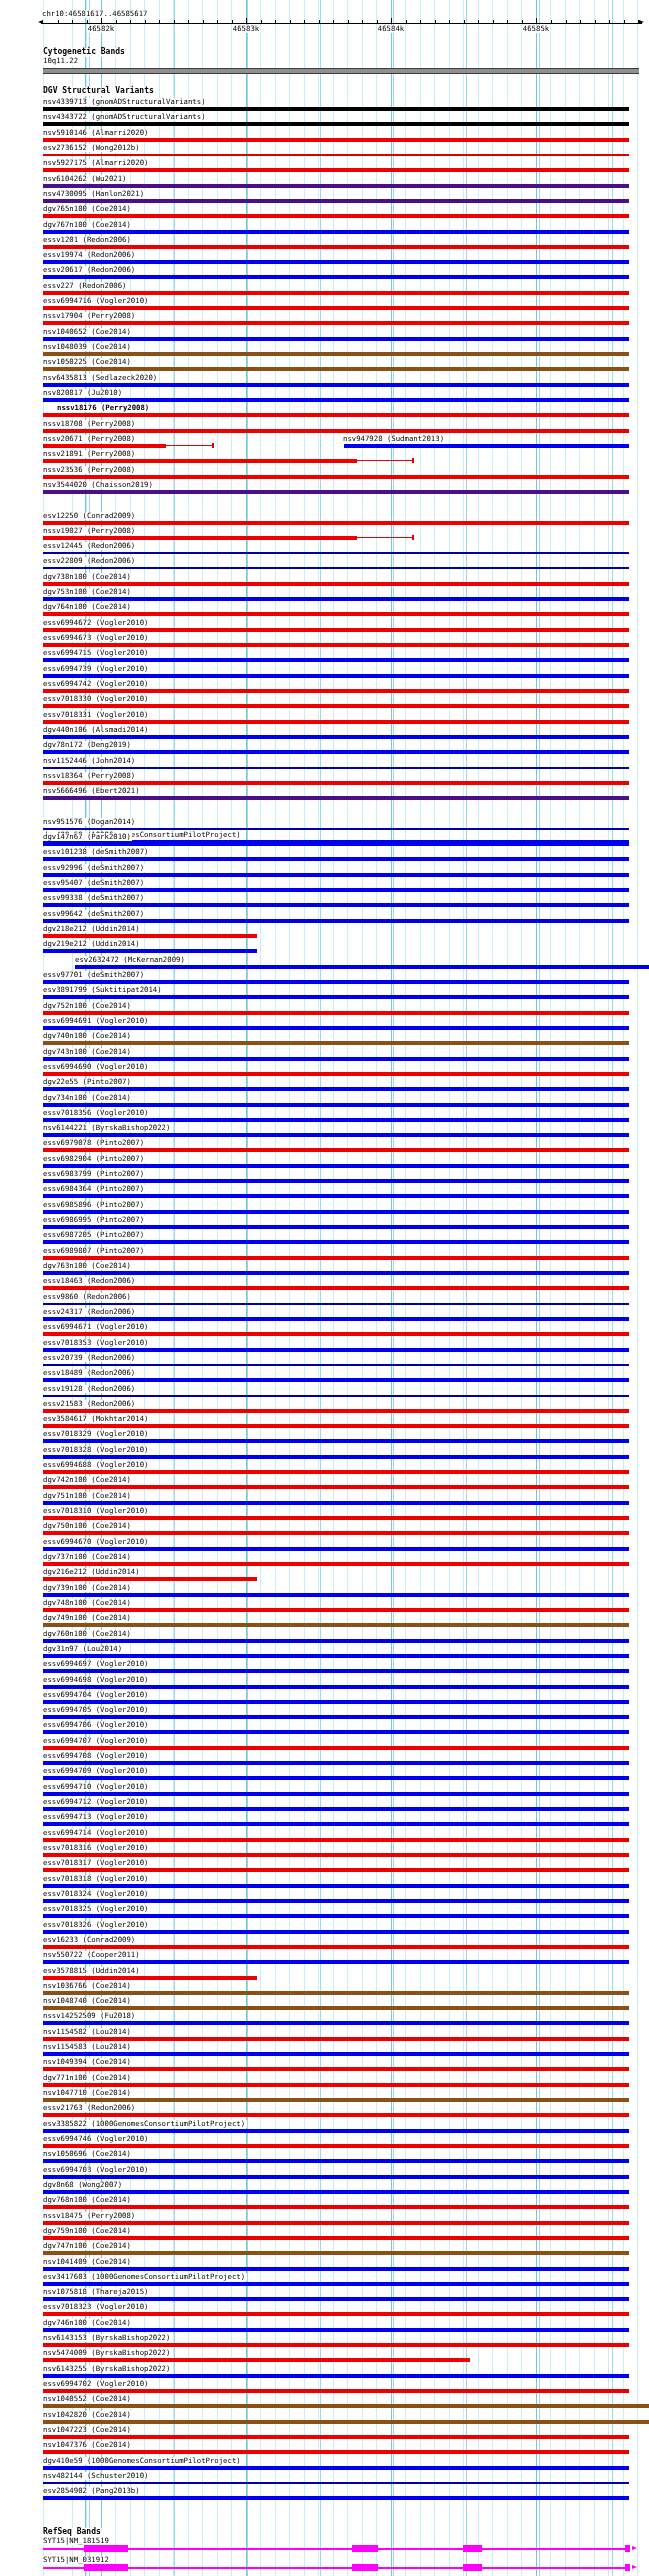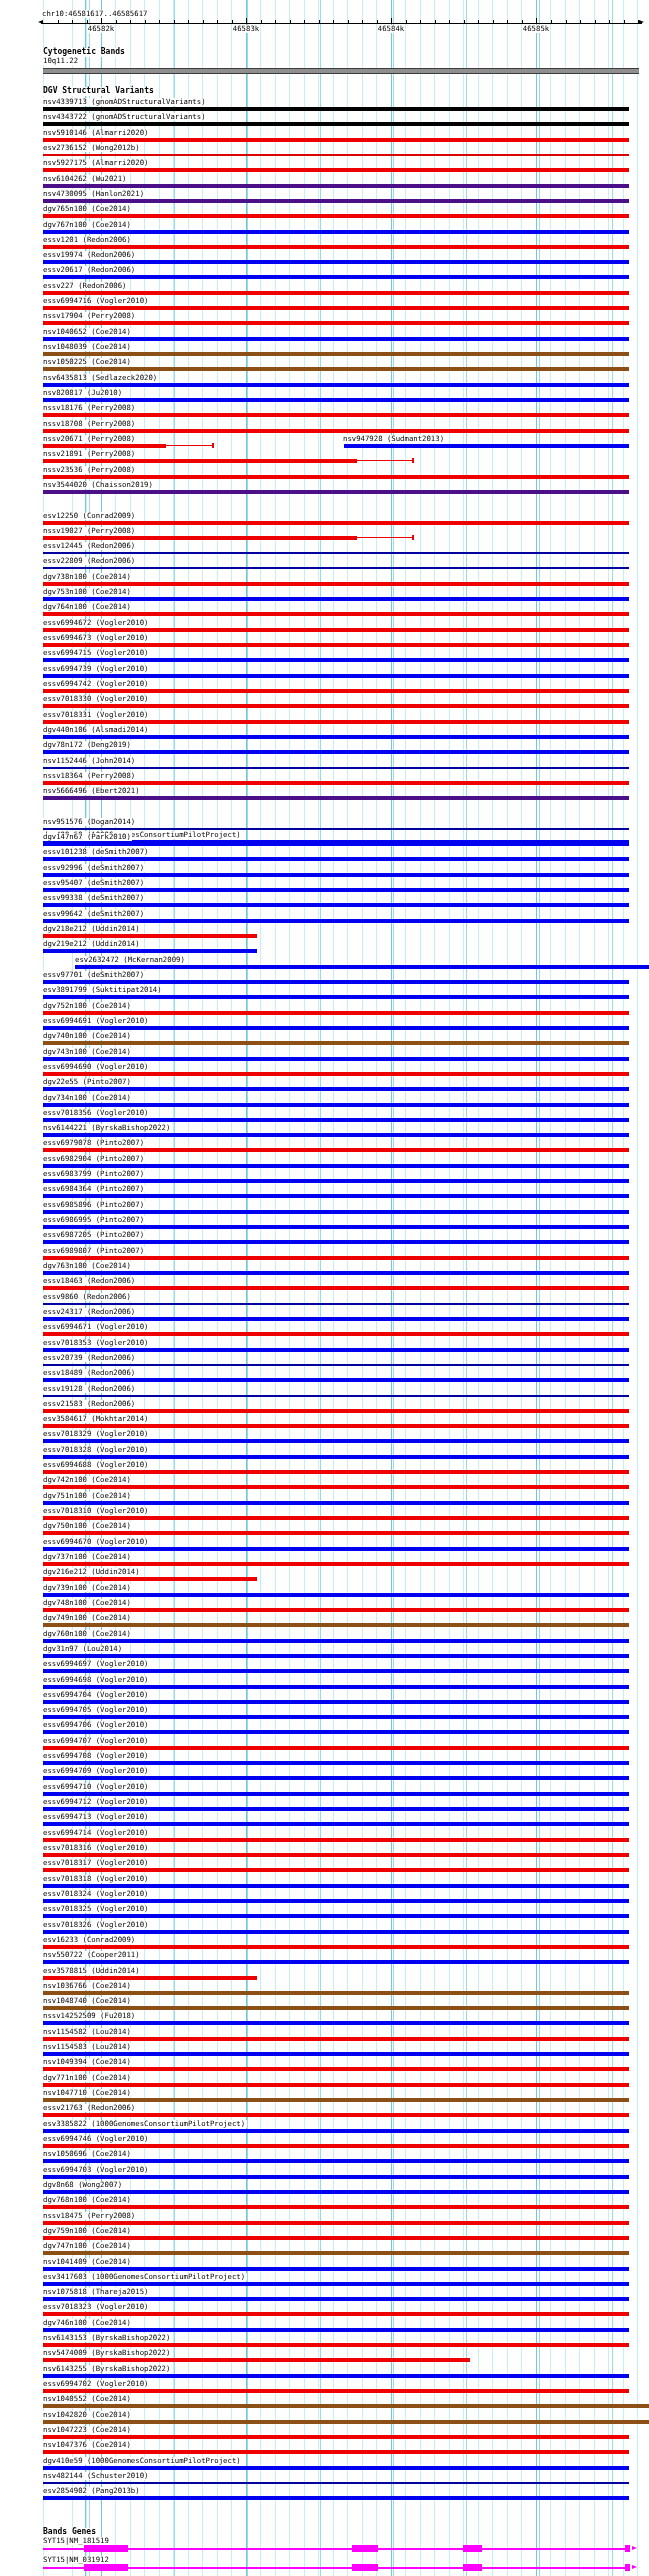--- a/index.html
+++ b/index.html
@@ -169,21 +169,21 @@
       </div>
       <div style="position: absolute; left: 0px; top: 276px; width: 649px; height: 15.3px;">
         <div class="lbl" style="left: 43px; top: 0px;">nsv6435813 (Sedlazeck2020)</div>
         <div class="bar" style="left: 43px; top: 8.8px; width: 586px; height: 4.4px; background: rgb(0, 0, 240);"></div>
       </div>
       <div style="position: absolute; left: 0px; top: 291px; width: 649px; height: 15.3px;">
         <div class="lbl" style="left: 43px; top: 0px;">nsv820817 (Ju2010)</div>
         <div class="bar" style="left: 43px; top: 8.8px; width: 586px; height: 4.4px; background: rgb(0, 0, 240);"></div>
       </div>
       <div style="position: absolute; left: 0px; top: 306px; width: 649px; height: 15.3px;">
-        <div class="lbl" style="left: 43px; top: 0px;">nssv18176 (Perry2008)</div>
+        <div class="lbl" style="left: 57px; top: 0px; font-weight: bold;">nssv18176 (Perry2008)</div>
         <div class="bar" style="left: 43px; top: 8.8px; width: 586px; height: 4.4px; background: rgb(238, 0, 0);"></div>
       </div>
       <div style="position: absolute; left: 0px; top: 322px; width: 649px; height: 15.3px;">
         <div class="lbl" style="left: 43px; top: 0px;">nssv18708 (Perry2008)</div>
         <div class="bar" style="left: 43px; top: 8.8px; width: 586px; height: 4.4px; background: rgb(238, 0, 0);"></div>
       </div>
       <div style="position: absolute; left: 0px; top: 337px; width: 649px; height: 15.3px;">
         <div class="lbl" style="left: 43px; top: 0px;">nssv20671 (Perry2008)</div>
         <div class="bar" style="left: 43px; top: 8.8px; width: 123px; height: 4.4px; background: rgb(238, 0, 0);"></div>
         <div class="whisk-line" style="left: 166px; top: 10.2px; width: 46px; background: rgb(238, 0, 0);"></div>
@@ -726,21 +726,21 @@
       <div style="position: absolute; left: 0px; top: 2374px; width: 649px; height: 15.3px;">
         <div class="lbl" style="left: 43px; top: 0px;">nsv482144 (Schuster2010)</div>
         <div class="bar" style="left: 43px; top: 10.2px; width: 586px; height: 1.5px; background: rgb(0, 0, 160);"></div>
       </div>
       <div style="position: absolute; left: 0px; top: 2389px; width: 649px; height: 15.3px;">
         <div class="lbl" style="left: 43px; top: 0px;">esv2854902 (Pang2013b)</div>
         <div class="bar" style="left: 43px; top: 8.8px; width: 586px; height: 4.4px; background: rgb(0, 0, 240);"></div>
       </div>
     </div>
 
-  <div class="title" style="left:43px;top:2528px;">Bands Genes</div>
+  <div class="title" style="left:43px;top:2528px;">RefSeq Bands</div>
   <div id="genes" style="position: absolute; left: 0px; top: 0px; width: 649px;">
       <div class="lbl" style="left: 43px; top: 2537px;">SYT15|NM_181519</div>
       <div class="gene-line" style="left: 43px; top: 2548px; width: 587px; background: rgb(255, 0, 255);"></div>
       <div class="exon" style="left: 84px; top: 2545px; width: 44px; background: rgb(255, 0, 255);"></div>
       <div class="exon" style="left: 352px; top: 2545px; width: 25.5px; background: rgb(255, 0, 255);"></div>
       <div class="exon" style="left: 463px; top: 2545px; width: 19px; background: rgb(255, 0, 255);"></div>
       <div class="exon" style="left: 625px; top: 2545px; width: 5.1px; background: rgb(255, 0, 255);"></div>
       <div class="gene-arr" style="left: 632px; top: 2546px;"></div>
       <div class="lbl" style="left: 43px; top: 2556px;">SYT15|NM_031912</div>
       <div class="gene-line" style="left: 43px; top: 2567px; width: 587px; background: rgb(255, 0, 255);"></div>

